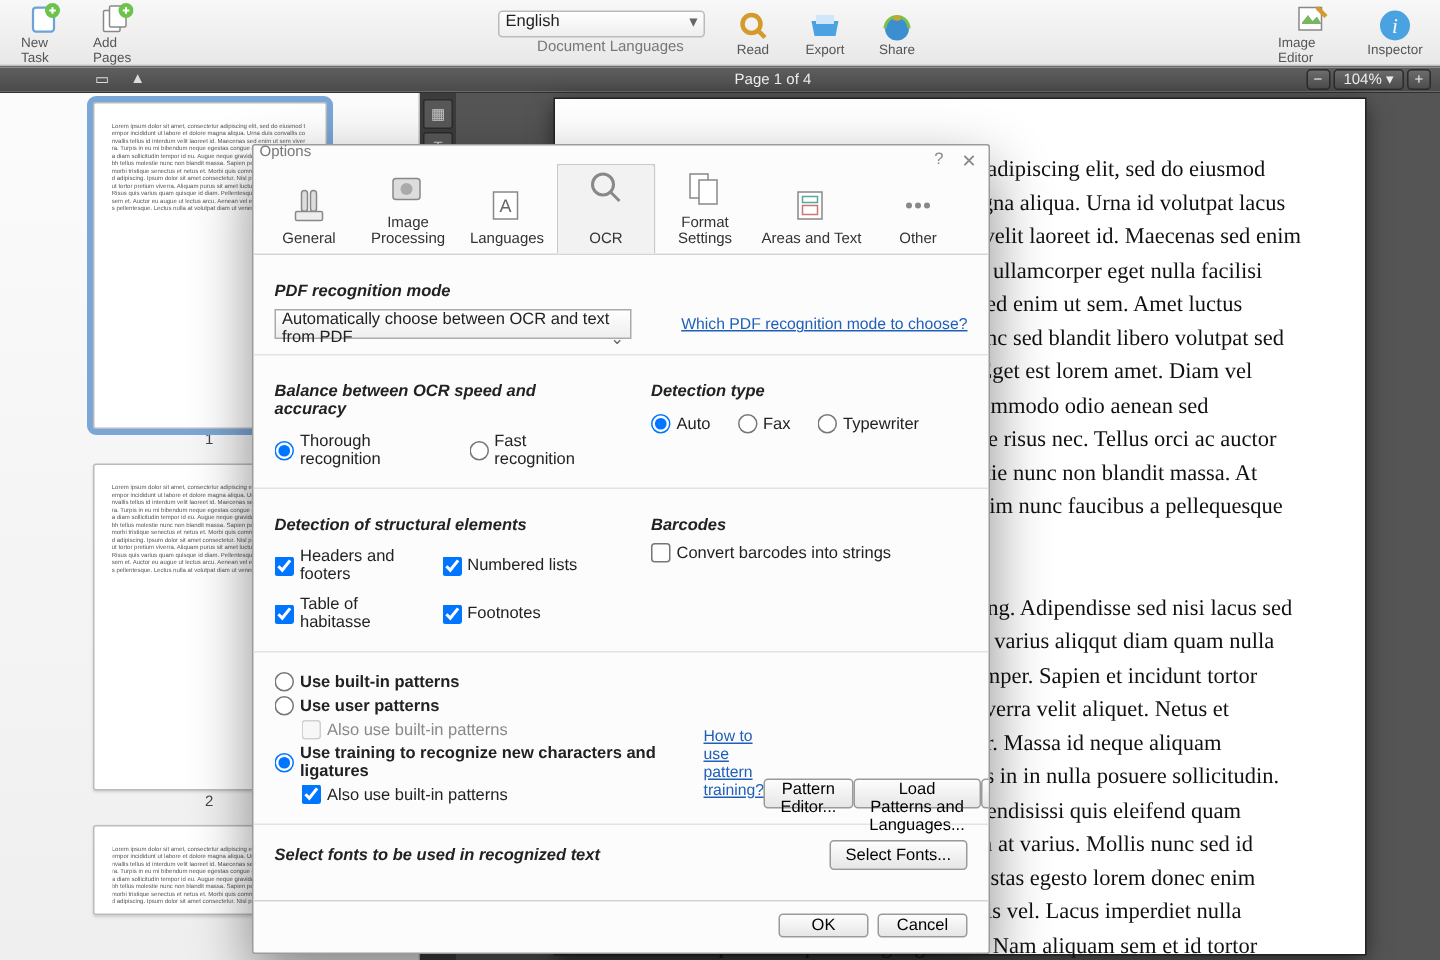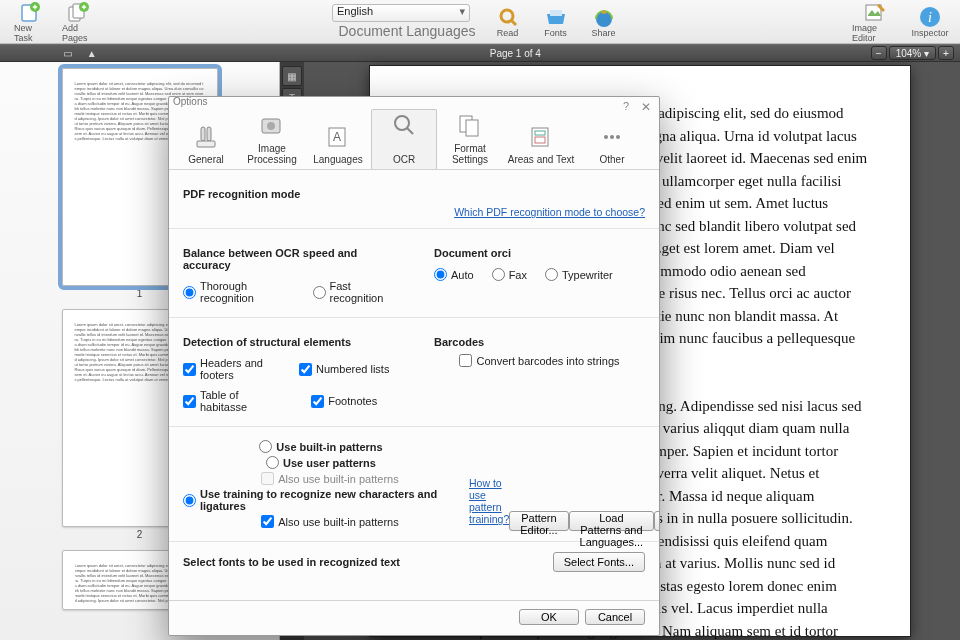--- a/index.html
+++ b/index.html
@@ -4,21 +4,21 @@
 <style>
   * { box-sizing: border-box; margin: 0; padding: 0; }
   body { font-family: -apple-system, "Lucida Grande", Arial, sans-serif; font-size: 11px; width: 960px; height: 640px; overflow: hidden; background: #fff; color: #222; }
   
   .toolbar { height: 44px; background: linear-gradient(#f8f8f8,#e8e8e8); border-bottom: 1px solid #bcbcbc; display: flex; align-items: center; padding: 0 6px; }
   .tb-btn { display: flex; flex-direction: column; align-items: center; justify-content: center; padding: 2px 6px; margin: 0 2px; font-size: 9px; color: #555; cursor: default; width: 44px; }
   .tb-ico { width: 22px; height: 22px; display: flex; align-items: center; justify-content: center; }
   .tb-spacer { flex: 1; }
   .tb-center { display: flex; flex-direction: column; align-items: center; margin: 0 8px; }
   .tb-select { font-size: 11px; height: 18px; width: 138px; border: 1px solid #bbb; border-radius: 3px; background: linear-gradient(#fff,#eee); padding: 0 4px; }
-  .tb-sub { font-size: 14px; color: #777; margin-top: 1px; margin-left: 12px; }
+  .tb-sub { font-size: 10px; color: #777; margin-top: 1px; margin-left: 12px; }
   .tb-right-group { display: flex; align-items: center; }
   .tb-cluster { display: flex; align-items: center; }
   
   .darkbar { height: 18px; background: linear-gradient(#5f5f5f,#4a4a4a); border-top:1px solid #6c6c6c; border-bottom:1px solid #303030; display: flex; align-items: center; color: #eee; font-size: 10px; }
   .darkbar .seg-left { width: 160px; display:flex; gap:14px; justify-content:center; }
   .darkbar .seg-mid { flex: 1; text-align: center; }
   .darkbar .zoom { display: flex; align-items: center; gap: 2px; margin-right: 6px; }
   .zbtn { width: 16px; height: 14px; background: linear-gradient(#6c6c6c,#4c4c4c); border:1px solid #2b2b2b; border-radius: 3px; color:#eee; font-size:10px; display:flex; align-items:center; justify-content:center;}
   .zval { background: linear-gradient(#6c6c6c,#4c4c4c); border:1px solid #2b2b2b; border-radius:3px; padding:0 6px; height:14px; display:flex; align-items:center;}
   
@@ -35,28 +35,28 @@
   .dialog { position:absolute; left:168px; top:96px; width:492px; height:540px; background:#fcfcfc; border:1px solid #9b9b9b; box-shadow:0 16px 40px rgba(0,0,0,.45); border-radius:2px; display:flex; flex-direction:column;}
   .dlg-title { position:absolute; top:-1px; left:0; font-size:10px; color:#777; padding: 0 4px; }
   .dlg-help { position:absolute; top:3px; right:30px; font-size:11px; color:#888;}
   .dlg-close { position:absolute; top:3px; right:8px; font-size:12px; color:#888;}
   .tabbar { display:flex; border-bottom:1px solid #d4d4d4; padding:12px 4px 0 4px; gap:0; }
   .tab { width:66px; height:60px; display:flex; flex-direction:column; align-items:center; justify-content:flex-end; gap:4px; font-size:10px; color:#333; border:1px solid transparent; border-bottom:none; padding-bottom:4px;}
   .tab.sel { background:#f2f2f2; border-color:#c9c9c9; border-radius:2px 2px 0 0;gap:16px;}
   .tab .ti { width:30px; height:28px; display:flex; align-items:center; justify-content:center; }
   .tab span.lbl { text-align:center; line-height:1.05; white-space:pre-line;}
   .dlg-body { flex:1; padding:10px 14px 8px 14px; overflow:hidden; }
-  .sect { font-weight:bold; font-size:11px; margin: 8px 0 6px 0;}
+  .sect { font-weight:bold; font-size:11px; margin: 8px 0 6px 0; font-style: italic;}
   .row { display:flex; align-items:center; gap:8px; }
   .select { height:20px; border:1px solid #aaa; background:linear-gradient(#fff,#eee); font-size:11px; padding:0 4px; width:238px;}
   .link { color:#1f5fb8; text-decoration:underline; font-size:10.5px;}
   .hr { border:none; border-top:1px solid #e3e3e3; margin:10px -14px; }
   .cols { display:flex; gap:40px;}
   .col { flex:1; }
-  .radlab, .chklab { font-size:11px; display:flex; align-items:center; gap:4px; margin:3px 0;justify-content:center;}
+  .radlab, .chklab { font-size:11px; display:flex; align-items:center; gap:4px; margin:3px 0;}
   input[type=radio], input[type=checkbox]{ margin:0; }
   .btn { height:20px; font-size:11px; border:1px solid #9a9a9a; background:linear-gradient(#fdfdfd,#e6e6e6); border-radius:3px; padding:0 10px;}
   .dlg-footer { border-top:1px solid #d4d4d4; padding:8px 14px 10px; display:flex; justify-content:flex-end; gap:6px;}
   .btn-sm { height:16px; font-size:11px; border:1px solid #9a9a9a; background:linear-gradient(#fdfdfd,#e6e6e6); border-radius:3px; width:60px;}
   .muted { color:#888; }
   svg { display:block; }
 </style>
 </head>
 <body>
 
@@ -100,21 +100,21 @@
         </div>
       <span>Read</span>
     </div>
     <div class="tb-btn">
       <div class="tb-ico">
           <svg width="22" height="22">
             <path d="M2 8h18l-2 10H4z" fill="#4aa3e0"></path>
             <rect x="5" y="4" width="12" height="6" fill="#cfe7f8"></rect>
           </svg>
         </div>
-      <span>Fonts</span>
+      <span>Export</span>
     </div>
     <div class="tb-btn">
       <div class="tb-ico">
           <svg width="22" height="22">
             <circle cx="11" cy="13" r="8" fill="#3b8ed0"></circle>
             <path d="M3 13a8 8 0 0 1 16 0" fill="none" stroke="#7cc24a" stroke-width="2"></path>
             <path d="M11 4l3 3-3 1-3-1z" fill="#d4a02c"></path>
           </svg>
         </div>
       <span>Share</span>
@@ -258,41 +258,42 @@
             <circle cx="19" cy="13" r="2" fill="#888"></circle>
           </svg>
         </div>
         <span class="lbl">Other</span>
       </div>
   </div>
 
   <div class="dlg-body">
     <div class="sect">PDF recognition mode</div>
     <div class="row">
+      <div class="select"><span>Automatically choose between OCR and text from PDF</span><span style="float:right;color:#666;">⌄</span></div>
       <a class="link" style="margin-left:auto" href="#">Which PDF recognition mode to choose?</a>
     </div>
 
     <hr class="hr">
 
     <div class="cols">
       <div class="col">
         <div class="sect">Balance between OCR speed and accuracy</div>
         <div class="row">
           <label class="radlab">
               <input type="radio" checked="" style="">
               <span>Thorough recognition</span>
             </label>
           <label class="radlab" style="margin-left:18px">
               <input type="radio" style="">
               <span>Fast recognition</span>
             </label>
         </div>
       </div>
       <div class="col">
-        <div class="sect">Document orci</div>
+        <div class="sect">Detection type</div>
         <div class="row">
           <label class="radlab">
               <input type="radio" checked="" style="">
               <span>Auto</span>
             </label>
           <label class="radlab" style="margin-left:10px">
               <input type="radio" style="">
               <span>Fax</span>
             </label>
           <label class="radlab" style="margin-left:10px">

